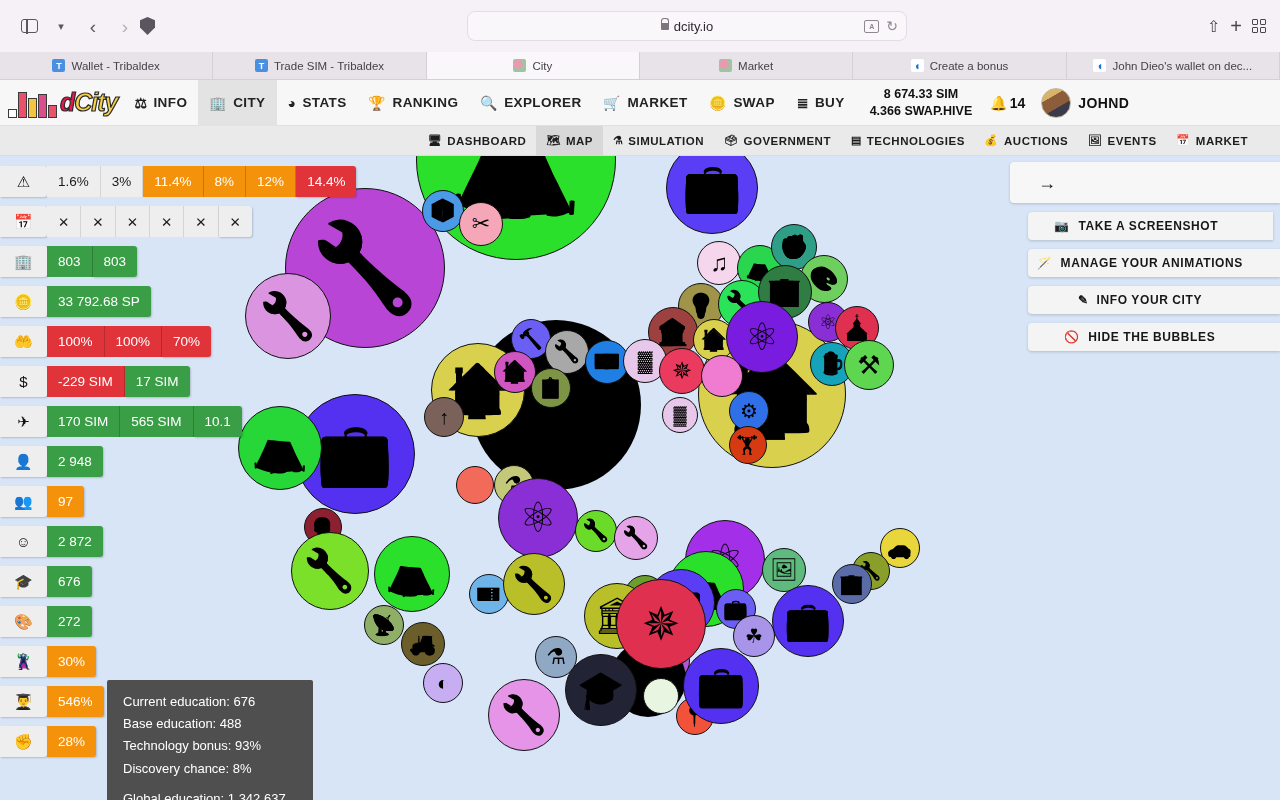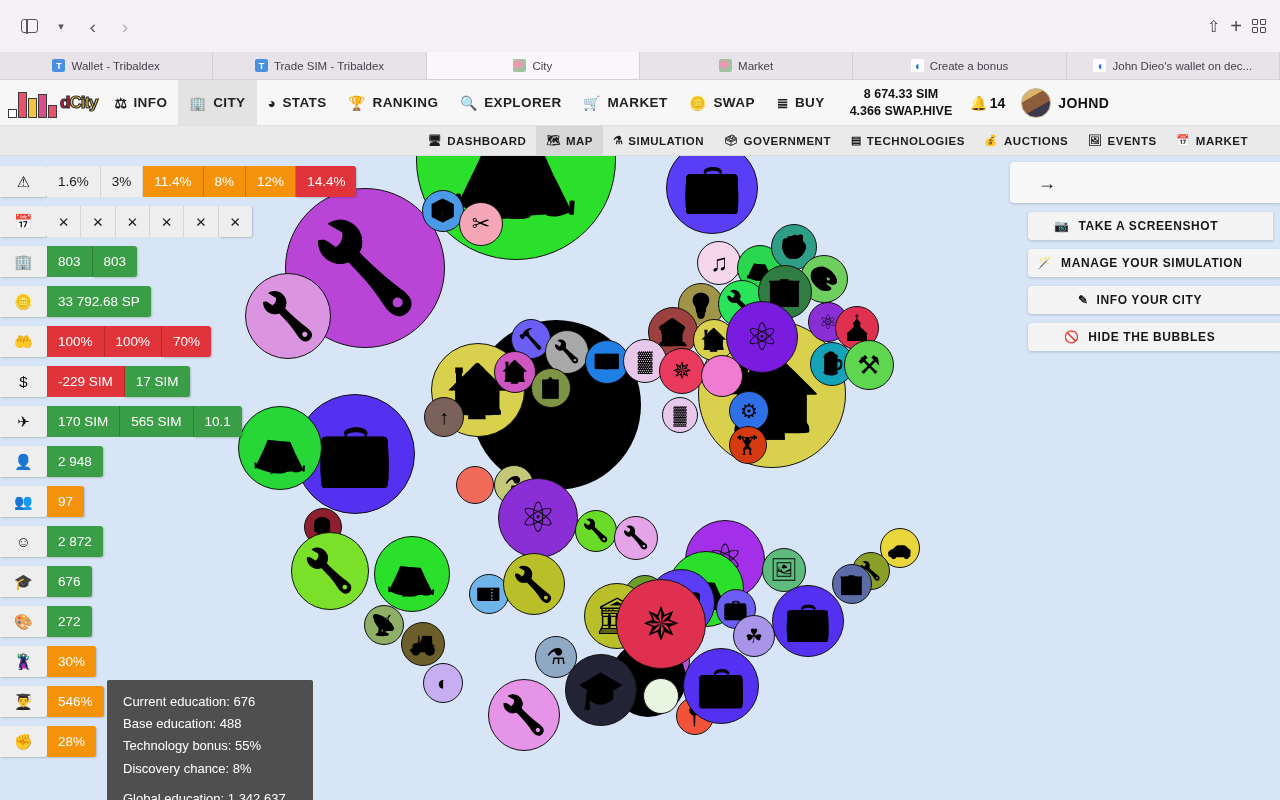--- a/index.html
+++ b/index.html
@@ -111,21 +111,21 @@
     position: relative; z-index: 30;
   }
   #logo { display: flex; align-items: center; padding: 0 6px 0 8px; gap: 3px; }
   .skyline { display: flex; align-items: flex-end; gap: 1px; height: 30px; }
   .sky-b { width: 9px; border: 1px solid #3a3a3a; }
   .sb1 { height: 26px; background: #e8536b; }
   .sb2 { height: 20px; background: #f4c542; }
   .sb3 { height: 24px; background: #d94f8a; }
   .sb4 { height: 13px; background: #e8536b; }
   .sb5 { height: 9px; background: #fff; }
-  .logo-word { font-size: 17px; font-weight: 900; 
+  .logo-word { font-size: 25px; font-weight: 900; font-style: italic;
     letter-spacing: -1px; line-height: 1; }
   .logo-d { color: #e8174f; -webkit-text-stroke: 1.2px #2b2b2b; }
   .logo-city { color: #f8d14a; -webkit-text-stroke: 1.2px #2b2b2b; }
 
   .nav-item {
     display: flex; align-items: center; gap: 6px;
     height: 46px; padding: 0 11px;
     font-size: 13.5px; font-weight: bold; letter-spacing: .4px;
     color: #222; white-space: nowrap;
   }
@@ -266,20 +266,31 @@
 
 <div id="browser-chrome">
   <div class="chrome-left">
     <div class="icon-btn">
         <div class="sidebar-glyph"></div>
       </div>
     <div class="icon-btn chev">▾</div>
     <div class="icon-btn arrow-g">‹</div>
     <div class="icon-btn arrow-g dim">›</div>
   </div>
+  <div style="flex:1; display:flex; align-items:center; justify-content:center; position:relative;">
+    <div class="shield-icon"></div>
+    <div id="address-bar">
+      <span class="lock-ico"></span>
+      <span id="url-text">dcity.io</span>
+      <span class="ab-right">
+        <span class="translate-ico">A</span>
+        <span class="reload-ico">↻</span>
+      </span>
+    </div>
+  </div>
   <div class="chrome-right">
     <span class="share-ico">⇧</span>
     <span class="plus-ico">+</span>
     <span class="grid-ico">
         <i></i>
         <i></i>
         <i></i>
         <i></i>
       </span>
   </div>
@@ -723,38 +734,38 @@
         <div class="stat-ico">✊</div>
         <div class="stat-cells">
           <div class="cell c-orange">28%</div>
         </div>
       </div>
     </div>
 
   <div id="tooltip">
       <div>Current education: 676</div>
       <div>Base education: 488</div>
-      <div>Technology bonus: 55%</div>
+      <div>Technology bonus: 93%</div>
       <div>Discovery chance: 8%</div>
       <span class="gap"></span>
       <div>Global education: 1 342 637</div>
     </div>
 
   <div id="right-panel">
     <div id="visit-box">
       <span id="visit-go">→</span>
     </div>
     <div id="panel-buttons" style="display: flex; flex-direction: column; gap: 9px;">
         <div class="panel-btn" style="width: 245px;">
           <span class="pb-ico">📷</span>
           <span>TAKE A SCREENSHOT</span>
         </div>
         <div class="panel-btn" style="width: 252px;">
           <span class="pb-ico">🪄</span>
-          <span>MANAGE YOUR SIMULATION</span>
+          <span>MANAGE YOUR ANIMATIONS</span>
         </div>
         <div class="panel-btn" style="width: 252px;">
           <span class="pb-ico">✎</span>
           <span>INFO YOUR CITY</span>
         </div>
         <div class="panel-btn" style="width: 252px;">
           <span class="pb-ico">🚫</span>
           <span>HIDE THE BUBBLES</span>
         </div>
       </div>

